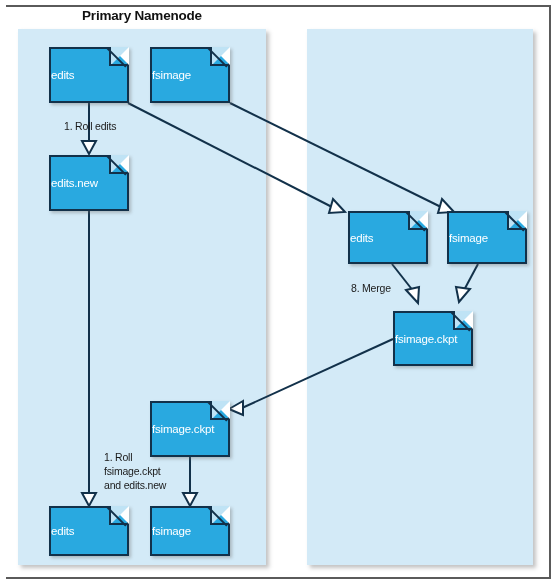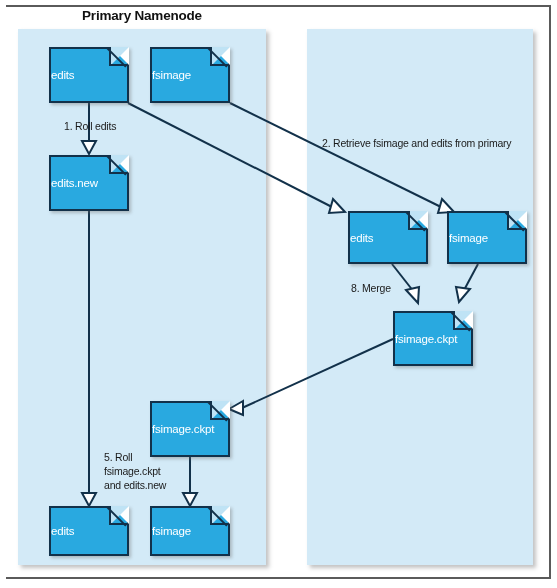--- a/index.html
+++ b/index.html
@@ -274,22 +274,21 @@
     <span class="fold-edge">
       <i class="e1"></i>
         <i class="e2"></i>
         <i class="e3"></i>
     </span>
     <span class="doc-label">fsimage.ckpt</span>
   </div>
 
   <div class="step-label" style="left:26px; top:120px;margin-left:38px;">1. Roll edits</div>
 
-  <div class="step-label" style="left:322px; top:137px;">2. Retrieve fsimage and edits from primary</div>
 
   <div class="step-label" style="left:351px; top:282px;">8. Merge</div>
 
 
-  <div class="step-label" style="left:104px; top:450px; line-height:14px;">5. Roll
+  <div class="step-label" style="left:104px; top:450px; line-height:14px;">1. Roll
 fsimage.ckpt
 and edits.new</div>
 
 </div>
 
 </body></html>

